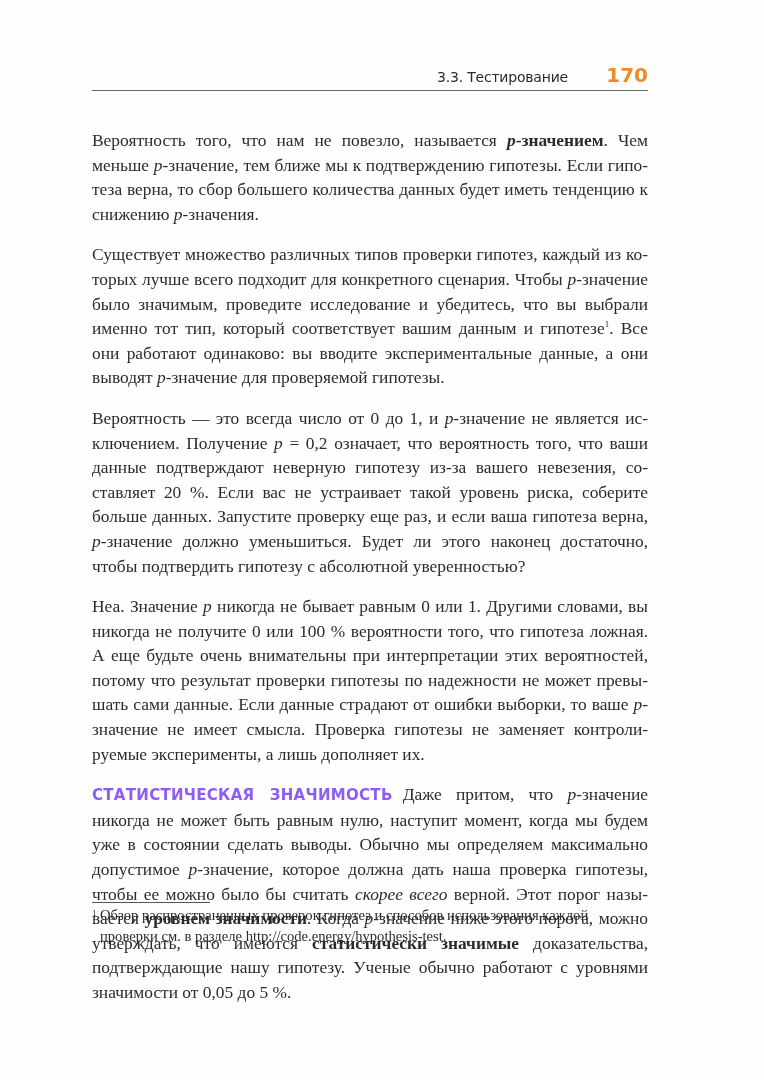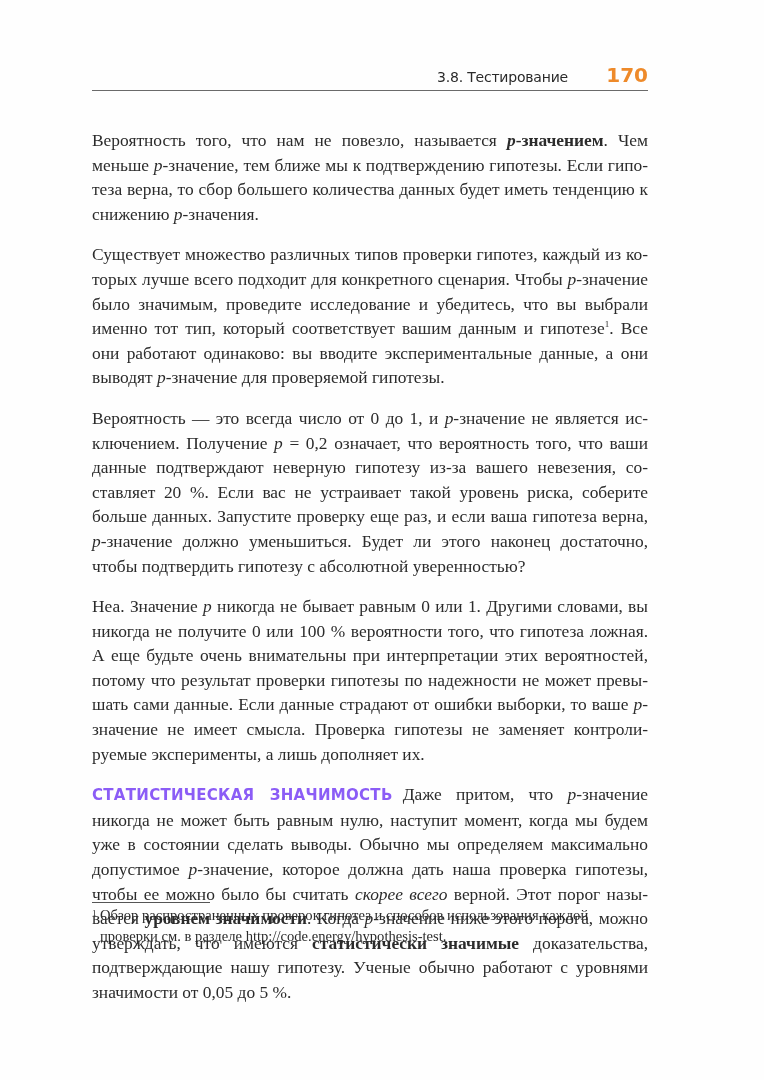--- a/index.html
+++ b/index.html
@@ -107,21 +107,21 @@
       margin-left: 8px;
       display: block;
     }
   </style>
 </head>
 <body>
 
 <div class="page">
 
   <div class="running-head">
-    <span class="section">3.8. Тестирование</span>
+    <span class="section">3.3. Тестирование</span>
     <span class="pagenum">170</span>
   </div>
 
   <div class="body-text">
     <p><span>Вероятность того, что нам не повезло, называется </span><strong style="font-style: italic;">p</strong><strong>-значением</strong><span>. Чем меньше </span><em>p</em><span>-значение, тем ближе мы к подтверждению гипотезы. Если гипо­теза верна, то сбор большего количества данных будет иметь тенденцию к снижению </span><em>p</em><span>-значения.</span></p>
     <p><span>Существует множество различных типов проверки гипотез, каждый из ко­торых лучше всего подходит для конкретного сценария. Чтобы </span><em>p</em><span>-значение было значимым, проведите исследование и убедитесь, что вы выбрали именно тот тип, который соответствует вашим данным и гипотезе</span><sup>1</sup><span>. Все они работают одинаково: вы вводите экспериментальные данные, а они выводят </span><em>p</em><span>-значение для проверяемой гипотезы.</span></p>
     <p><span>Вероятность — это всегда число от 0 до 1, и </span><em>p</em><span>-значение не является ис­ключением. Получение </span><em>p</em><span> = 0,2 означает, что вероятность того, что ваши данные подтверждают неверную гипотезу из-за вашего невезения, со­ставляет 20 %. Если вас не устраивает такой уровень риска, соберите больше данных. Запустите проверку еще раз, и если ваша гипотеза верна, </span><em>p</em><span>-значение должно уменьшиться. Будет ли этого наконец достаточно, чтобы подтвердить гипотезу с абсолютной уверенностью?</span></p>
     <p><span>Неа. Значение </span><em>p</em><span> никогда не бывает равным 0 или 1. Другими словами, вы никогда не получите 0 или 100 % вероятности того, что гипотеза ложная. А еще будьте очень внимательны при интерпретации этих вероятностей, потому что результат проверки гипотезы по надежности не может превы­шать сами данные. Если данные страдают от ошибки выборки, то ваше </span><em>p</em><span>-значение не имеет смысла. Проверка гипотезы не заменяет контроли­руемые эксперименты, а лишь дополняет их.</span></p>
     <p><span class="runin">СТАТИСТИЧЕСКАЯ ЗНАЧИМОСТЬ</span><span>Даже притом, что </span><em>p</em><span>-значение никогда не может быть равным нулю, наступит момент, когда мы будем уже в состоянии сделать выводы. Обычно мы определяем максимально допустимое </span><em>p</em><span>-значение, которое должна дать наша проверка гипотезы, чтобы ее можно было бы считать </span><em>скорее всего</em><span> верной. Этот порог назы­вается </span><strong>уровнем значимости</strong><span>. Когда </span><em>p</em><span>-значение ниже этого порога, мож­но утверждать, что имеются </span><strong>статистически значимые</strong><span> доказательства, подтверждающие нашу гипотезу. Ученые обычно работают с уровнями значимости от 0,05 до 5 %.</span></p>
   </div>

